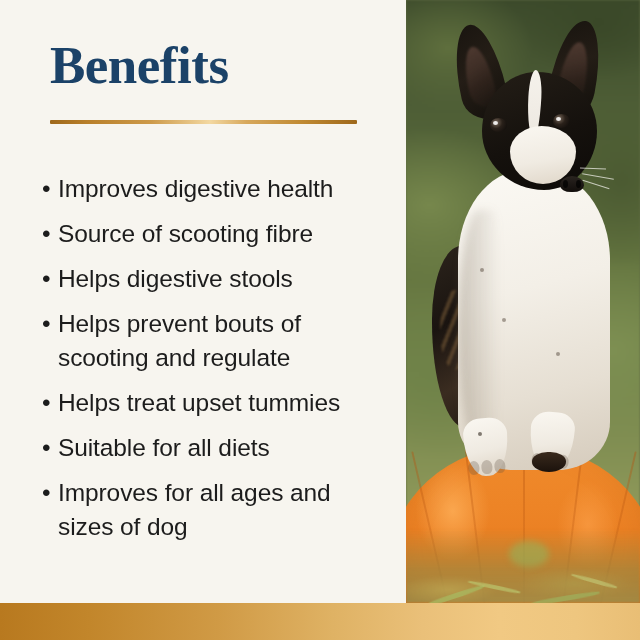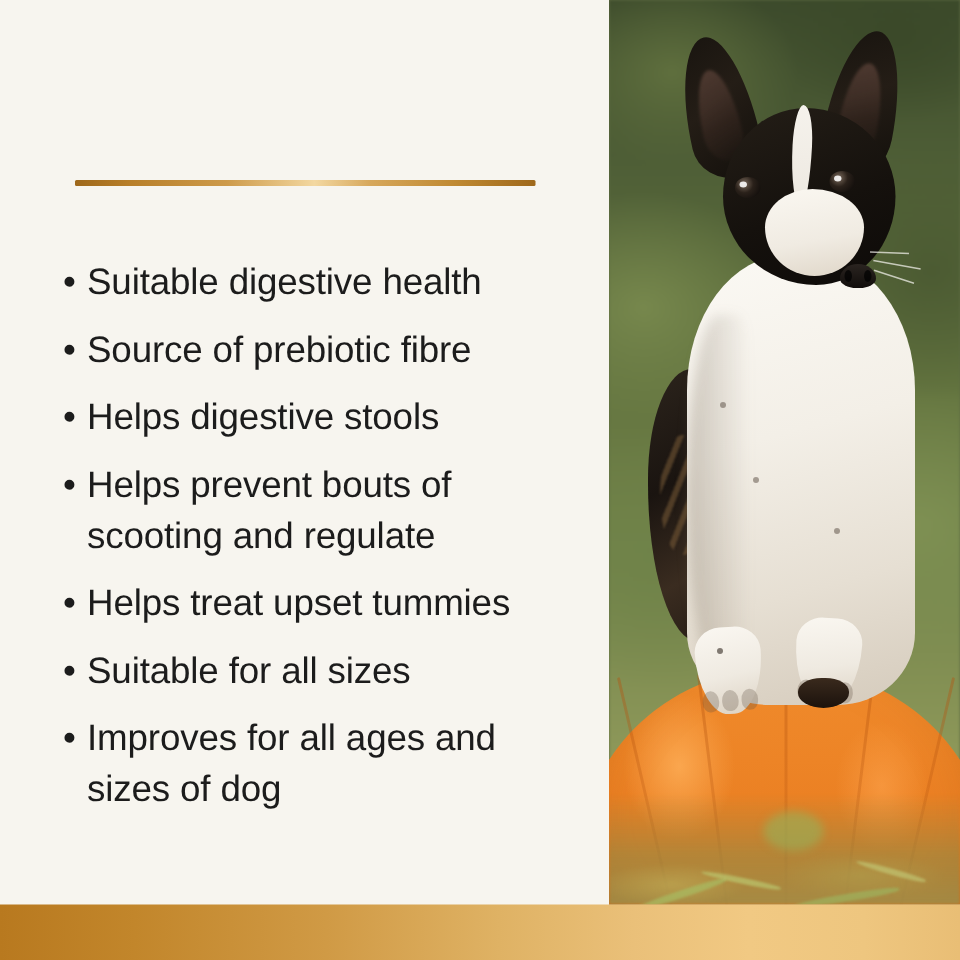--- a/index.html
+++ b/index.html
@@ -429,53 +429,54 @@
     background: #F7F5EF;
   }
 </style>
 </head>
 <body>
 
 <div class="canvas">
 
   <div class="text-panel">
 
+    <h1 class="panel-title">Benefits</h1>
 
     <div class="title-divider"></div>
 
     <ul class="benefits-list">
 
       <li class="benefit-item">
         <span class="benefit-bullet">•</span>
-        <span class="benefit-text">Suitable digestive health</span>
-      </li>
-
-      <li class="benefit-item">
-        <span class="benefit-bullet">•</span>
-        <span class="benefit-text">Source of prebiotic fibre</span>
+        <span class="benefit-text">Improves digestive health</span>
+      </li>
+
+      <li class="benefit-item">
+        <span class="benefit-bullet">•</span>
+        <span class="benefit-text">Source of scooting fibre</span>
       </li>
 
       <li class="benefit-item">
         <span class="benefit-bullet">•</span>
         <span class="benefit-text">Helps digestive stools</span>
       </li>
 
       <li class="benefit-item">
         <span class="benefit-bullet">•</span>
         <span class="benefit-text">Helps prevent bouts of scooting and regulate</span>
       </li>
 
       <li class="benefit-item">
         <span class="benefit-bullet">•</span>
         <span class="benefit-text">Helps treat upset tummies</span>
       </li>
 
       <li class="benefit-item">
         <span class="benefit-bullet">•</span>
-        <span class="benefit-text">Suitable for all sizes</span>
+        <span class="benefit-text">Suitable for all diets</span>
       </li>
 
       <li class="benefit-item">
         <span class="benefit-bullet">•</span>
         <span class="benefit-text">Improves for all ages and sizes of dog</span>
       </li>
 
     </ul>
   </div>
 

